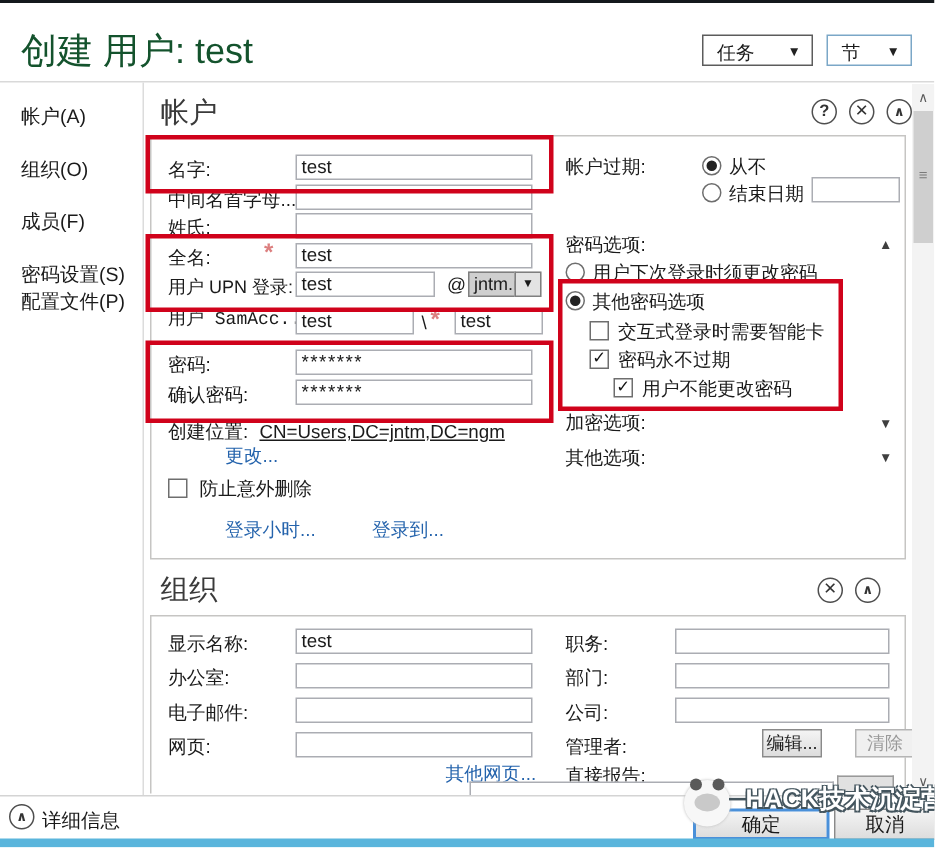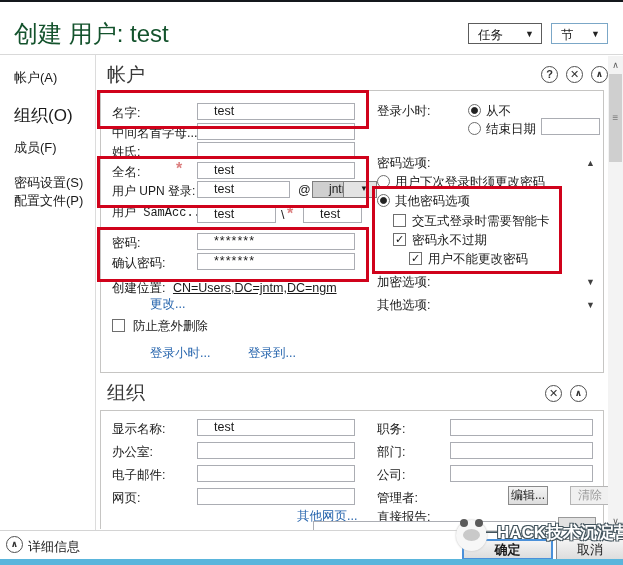--- a/index.html
+++ b/index.html
@@ -2,21 +2,21 @@
 <html><head>
 <meta charset="utf-8">
 <style>
   html,body{margin:0;padding:0;background:#fff;}
   .window{position:relative;width:623px;height:565px;background:#fff;overflow:hidden;
     font-family:"Liberation Sans","DejaVu Sans",sans-serif;font-size:13px;color:#1a1a1a;
     border-top:2px solid #14181c;box-sizing:border-box;}
   .abs{position:absolute;}
   .lbl{position:absolute;white-space:nowrap;font-size:12.5px;color:#1a1a1a;}
   .inp{position:absolute;height:17px;background:#fff;border:1px solid #abadb3;
-    font-size:12.5px;line-height:15px;padding:0 16px;box-sizing:border-box;
+    font-size:12.5px;line-height:15px;padding:0 3px;box-sizing:border-box;
     overflow:hidden;white-space:nowrap;}
   .link{position:absolute;color:#2463ac;white-space:nowrap;cursor:pointer;font-size:12.5px;}
   .cb{position:absolute;width:13px;height:13px;border:1px solid #6e6e6e;background:#fff;
     box-sizing:border-box;font-size:11px;line-height:11px;text-align:center;font-weight:bold;color:#111;}
   .radio{position:absolute;width:13px;height:13px;border:1px solid #6e6e6e;border-radius:50%;
     background:#fff;box-sizing:border-box;}
   .radio.sel::after{content:"";position:absolute;left:2px;top:2px;width:5px;height:5px;
     border-radius:50%;background:#222;border:1px solid #222;}
   .circle-icon{position:absolute;width:17px;height:17px;border:1px solid #4f4f4f;border-radius:50%;
     text-align:center;line-height:15px;font-size:11px;font-weight:bold;color:#333;background:#fff;
@@ -59,21 +59,21 @@
     </div>
     <div class="hdr-dd" style="left:551px;top:21px;width:57px;border-color:#7ba7c7;">
       <span class="t">节</span>
       <span class="c">▼</span>
     </div>
     <div class="hline" style="left:0;top:52px;width:623px;"></div>
   </div>
 
   <div>
     <div class="lbl" style="left:14px;top:67px;font-size:13px;cursor:pointer;">帐户(A)</div>
-    <div class="lbl" style="left:14px;top:102px;font-size:17px;cursor:pointer;">组织(O)</div>
+    <div class="lbl" style="left:14px;top:102px;font-size:13px;cursor:pointer;">组织(O)</div>
     <div class="lbl" style="left:14px;top:137px;font-size:13px;cursor:pointer;">成员(F)</div>
     <div class="lbl" style="left:14px;top:172px;font-size:13px;cursor:pointer;">密码设置(S)</div>
     <div class="lbl" style="left:14px;top:190px;font-size:13px;cursor:pointer;">配置文件(P)</div>
     <div class="vline" style="left:95px;top:53px;height:475px;"></div>
   </div>
 
   <div>
     <div class="sect-h" style="left:107px;top:60px;">帐户</div>
     <div class="circle-icon" style="left:541px;top:64px;">?</div>
     <div class="circle-icon" style="left:566px;top:64px;">✕</div>
@@ -116,21 +116,21 @@
       <span style="margin-left:4px;text-decoration:underline;">CN=Users,DC=jntm,DC=ngm</span>
     </div>
     <div class="link" style="left:150px;top:294px;">更改...</div>
 
     <div class="cb" style="left:112px;top:317px;"></div>
     <div class="lbl" style="left:133px;top:316px;">防止意外删除</div>
 
     <div class="link" style="left:150px;top:343px;">登录小时...</div>
     <div class="link" style="left:248px;top:343px;">登录到...</div>
 
-    <div class="lbl" style="left:377px;top:101px;">登录小时:</div>
+    <div class="lbl" style="left:377px;top:101px;">帐户过期:</div>
     <div class="radio sel" style="left:468px;top:102px;"></div>
     <div class="lbl" style="left:486px;top:101px;">从不</div>
     <div class="radio" style="left:468px;top:120px;"></div>
     <div class="lbl" style="left:486px;top:119px;">结束日期</div>
     <div class="inp" style="left:541px;top:116px;width:59px;"></div>
 
     <div class="lbl" style="left:377px;top:153px;">密码选项:</div>
     <div class="chev" style="left:586px;top:156px;">▲</div>
 
     <div class="radio" style="left:377px;top:173px;"></div>
@@ -204,21 +204,21 @@
     <div class="sb-thumb">
       <span>≡</span>
     </div>
     <div class="sb-btn" style="top:511px;">∨</div>
   </div>
 
   <div>
     <div class="hline" style="left:0;top:528px;width:623px;background:#d4d4d4;"></div>
     <div class="circle-icon" style="left:6px;top:534px;font-size:9px;">∧</div>
     <div class="lbl" style="left:28px;top:536px;font-size:13px;">详细信息</div>
-    <div class="btn" style="left:462px;top:537px;width:91px;height:21px;line-height:17px;border:2px solid #4a90d9;font-weight:bold;">确定</div>
+    <div class="btn" style="left:462px;top:537px;width:91px;height:21px;line-height:17px;border:2px solid #4a90d9;">确定</div>
     <div class="btn" style="left:556px;top:537px;width:68px;height:21px;line-height:19px;">取消</div>
     <div class="abs" style="left:0;top:557px;width:623px;height:6px;background:#5ab5dc;"></div>
   </div>
 
   <div>
     <div class="wm-logo" style="left:456px;top:518px;">
       <span class="ear" style="left:4px;"></span>
       <span class="ear" style="right:4px;"></span>
       <span class="face"></span>
     </div>

